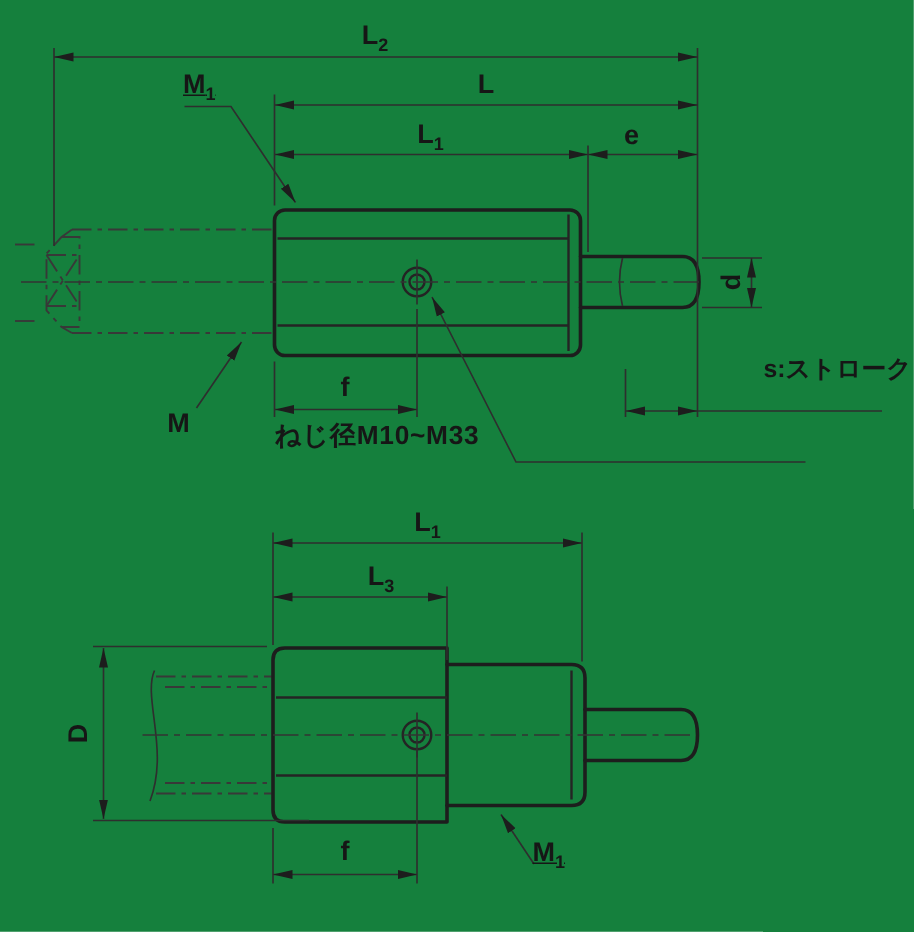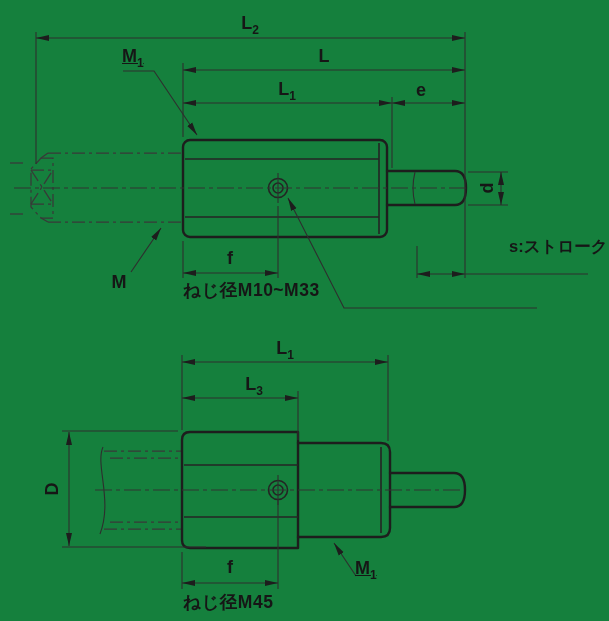--- a/index.html
+++ b/index.html
@@ -219,15 +219,14 @@
   <div class="dim-label" style="left:285px;top:350px;"><span>L</span><sub>1</sub></div>
 
   <div class="dim-label" style="left:254px;top:386px;"><span>L</span><sub>3</sub></div>
 
   <div class="dim-label rot" style="left:54px;top:489px;"><span>D</span><sub></sub></div>
 
   <div class="dim-label" style="left:230px;top:569px;"><span>f</span><sub></sub></div>
 
   <div class="dim-label anchored" style="left:355px;top:559px;transform:none;"><span>M</span><sub>1</sub></div>
 
-  <div class="caption" style="left:183px;top:592px;">ねじ径M45</div>
 
 </div>
 
 </body></html>

